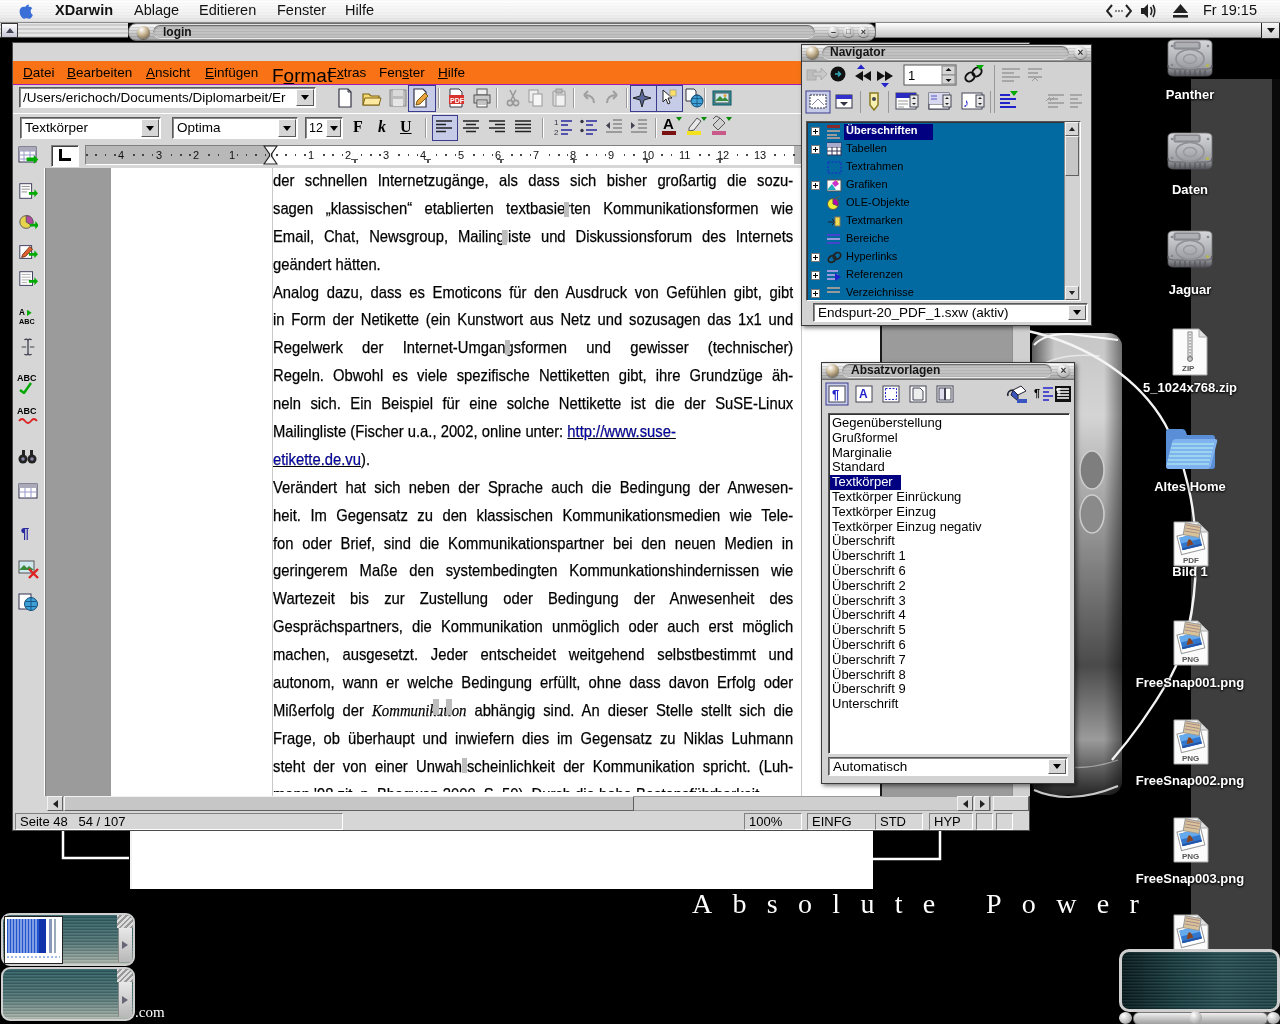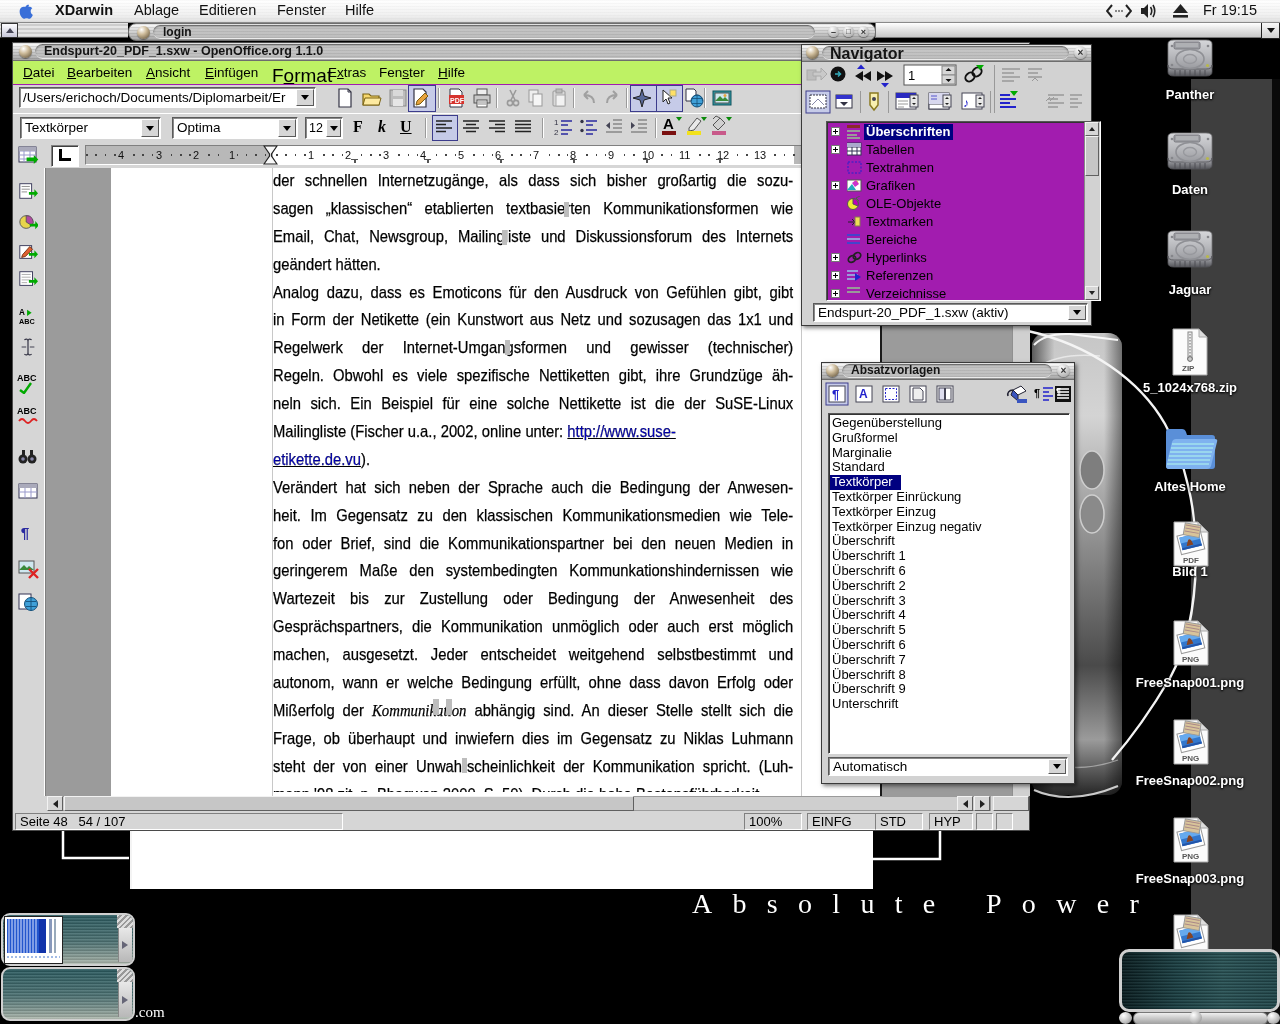--- a/index.html
+++ b/index.html
@@ -111,27 +111,22 @@
       <path d="M10.5 4 Q13 8 10.5 12 M13 2 Q16.5 8 13 14" stroke="#222" stroke-width="1.6" fill="none"></path>
     </svg>
   <svg class="a" style="left:1172px;top:4px" width="17" height="14" viewBox="0 0 17 14">
       <path d="M8.5 0 L16 9 L1 9 Z" fill="#222"></path>
       <rect x="1" y="11" width="15" height="2.6" fill="#222"></rect>
     </svg>
   <span class="a" style="left:1203px;top:2px;font-size:14.5px;color:#111">Fr 19:15</span>
 </div>
 <div class="a" style="left:12px;top:42px;width:1018px;height:789px;background:#d6d6d6;border:1px solid #4a4a4a;box-sizing:border-box">
 
-  <div class="a titlebar" style="left:0px;top:0px;width:1016px;height:17px;border-radius:0;border:none;border-bottom:1px solid #6e6e6e">
-    <div class="ttab" style="left:22px;right:14px"></div>
-    <div class="sph" style="left:6px;top:2px"></div>
-    <span class="a tb" style="left:31px;top:1px">Endspurt-20_PDF_1.sxw - OpenOffice.org 1.1.0</span>
-  </div>
-
-  <div class="a" style="left:0;top:18px;width:1016px;height:23px;background:#bef264;border-bottom:5px solid #a21caf;box-shadow:0 1px 0 #808080">
+
+  <div class="a" style="left:0;top:18px;width:1016px;height:23px;background:#f97316;border-bottom:5px solid #a21caf;box-shadow:0 1px 0 #808080">
     <span class="a menu-item" style="left:10px;top:4px;font-size:13.5px"><u>D</u>atei</span>
     <span class="a menu-item" style="left:54px;top:4px;font-size:13.5px"><u>B</u>earbeiten</span>
     <span class="a menu-item" style="left:133px;top:4px;font-size:13.5px"><u>A</u>nsicht</span>
     <span class="a menu-item" style="left:192px;top:4px;font-size:13.5px"><u>E</u>infügen</span>
     <span class="a menu-item" style="left:259px;top:4px;font-size:19px">F<u>o</u>rmat</span>
     <span class="a menu-item" style="left:315px;top:4px;font-size:13.5px">E<u>x</u>tras</span>
     <span class="a menu-item" style="left:366px;top:4px;font-size:13.5px">Fen<u>s</u>ter</span>
     <span class="a menu-item" style="left:425px;top:4px;font-size:13.5px"><u>H</u>ilfe</span>
   </div>
 
@@ -442,21 +437,21 @@
 <div class="a" style="left:564px;top:202px;width:5px;height:15px;background:#bdbdbd"></div>
 <div class="a" style="left:502px;top:230px;width:5px;height:15px;background:#bdbdbd"></div>
 <div class="a" style="left:505px;top:340px;width:5px;height:15px;background:#bdbdbd"></div>
 <div class="a" style="left:433px;top:699px;width:6px;height:16px;background:#bdbdbd"></div>
 <div class="a" style="left:446px;top:699px;width:6px;height:16px;background:#bdbdbd"></div>
 <div class="a" style="left:462px;top:758px;width:5px;height:15px;background:#bdbdbd"></div>
 <div class="a" style="left:801px;top:44px;width:291px;height:282px;background:#d2d2d2;border:1px solid #3a3a3a;box-sizing:border-box;box-shadow:2px 2px 4px rgba(0,0,0,0.5)">
   <div class="a titlebar" style="left:0;top:0;width:289px;height:16px;border:none;border-bottom:1px solid #6e6e6e;border-radius:0">
     <div class="ttab" style="left:20px;right:22px"></div>
     <div class="sph" style="left:4px;top:1px"></div>
-    <span class="a tb" style="left:28px;top:0px;font-size:16px">Navigator</span>
+    <span class="a tb" style="left:28px;top:0px;font-size:12px">Navigator</span>
     <div class="xbtn" style="right:4px;top:1px">×</div>
   </div>
 
   <svg class="a" style="left:2px;top:18px" width="240" height="54" viewBox="0 0 240 54">
     <g opacity="0.55">
         <rect x="3" y="7" width="9" height="10" fill="#adadad" stroke="#8a8a8a"></rect>
         <path d="M9 9 L17 9 L17 5 L23 11 L17 17 L17 13 L9 13 Z" fill="#c2c2c2" stroke="#8a8a8a"></path>
       </g>
     <circle cx="34" cy="11" r="7.5" fill="#111"></circle>
       <path d="M31 11 H36 M34 8.5 L36.5 11 L34 13.5" stroke="#3ab" stroke-width="1.5" fill="none"></path>
@@ -525,21 +520,21 @@
         <path d="M196 32 H206 M196 36 H212 M196 40 H206 M196 44 H212" stroke="#22c" stroke-width="2"></path>
         <path d="M206 28 L214 28 L210 33 Z" fill="#0a0"></path>
       </g>
   </svg>
   <svg class="a" style="left:242px;top:18px" width="40" height="54" viewBox="0 0 40 54" opacity="0.45">
     <path d="M4 32 H20 M4 36 H14 M4 40 H20 M4 44 H14" stroke="#555" stroke-width="1.5"></path>
       <path d="M6 34 l-4 4 M10 34 l-4 4" stroke="#555"></path>
     <path d="M26 32 H38 M26 36 H34 M26 40 H38 M26 44 H34" stroke="#555" stroke-width="1.5"></path>
   </svg>
 
-  <div class="a" style="left:24px;top:76px;width:273px;height:178px;background:#a21caf;border:1px solid #555;border-bottom-color:#fff;border-right-color:#fff;box-shadow:1px 1px 0 #333 inset;overflow:hidden;font-size:13px">
+  <div class="a" style="left:4px;top:76px;width:273px;height:178px;background:#0369a1;border:1px solid #555;border-bottom-color:#fff;border-right-color:#fff;box-shadow:1px 1px 0 #333 inset;overflow:hidden;font-size:11px">
     <div class="a" style="left:37px;top:2px;width:89px;height:16px;background:#000080"></div>
     <div class="a" style="left:4px;top:5px;width:9px;height:9px;border:1px solid #777;background:#fff;box-sizing:border-box">
         <span style="position:absolute;left:1px;top:2.5px;width:5px;height:1px;background:#000"></span>
         <span style="position:absolute;left:3px;top:0.5px;width:1px;height:5px;background:#000"></span>
       </div>
     <svg class="a" style="left:20px;top:2px" width="15" height="16" viewBox="0 0 15 16">
         <rect x="0" y="1" width="13" height="3" fill="#8a2a2a"></rect>
         <rect x="0" y="6" width="13" height="2" fill="#999"></rect>
         <rect x="0" y="10" width="10" height="2" fill="#999"></rect>
         <rect x="0" y="13" width="13" height="2" fill="#999"></rect>

